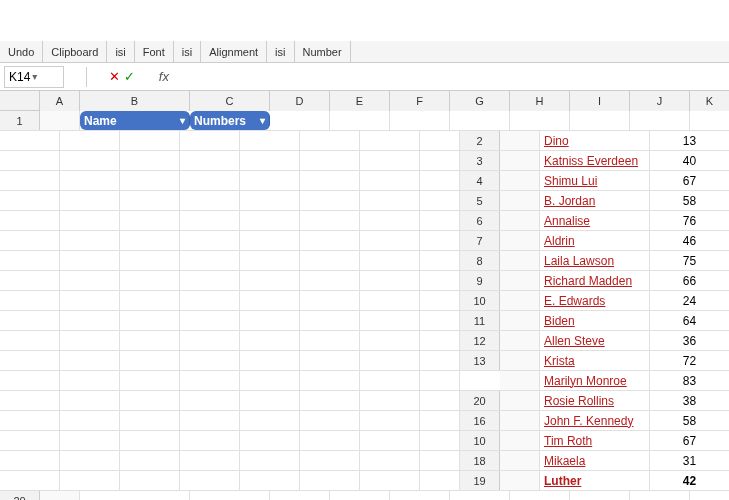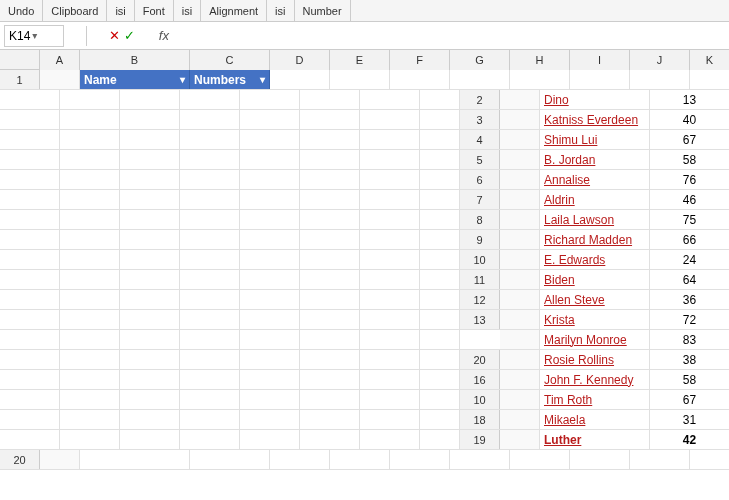--- a/index.html
+++ b/index.html
@@ -10,20 +10,21 @@
       overflow: hidden;
     }
 
     
     .toolbar {
       display: flex;
       align-items: center;
       height: 22px;
       border-bottom: 1px solid #ccc;
       background: #f5f5f5;
+      margin-top: 41px;
     }
     .toolbar-section {
       display: flex;
       align-items: center;
       padding: 0 8px;
       border-right: 1px solid #ccc;
       height: 100%;
       font-size: 11px;
       color: #333;
     }
@@ -171,20 +172,21 @@
     .table-header-cell {
       background: #4472c4;
       color: #fff;
       font-weight: bold;
       display: flex;
       align-items: center;
       justify-content: space-between;
       padding: 0 4px;
       border-right: 1px solid #3560a8;
       font-size: 12px;
+      border-radius: 6px;
     }
 
     .filter-icon {
       font-size: 10px;
       cursor: pointer;
     }
 
     
     .name-cell {
       color: #b91c1c;

